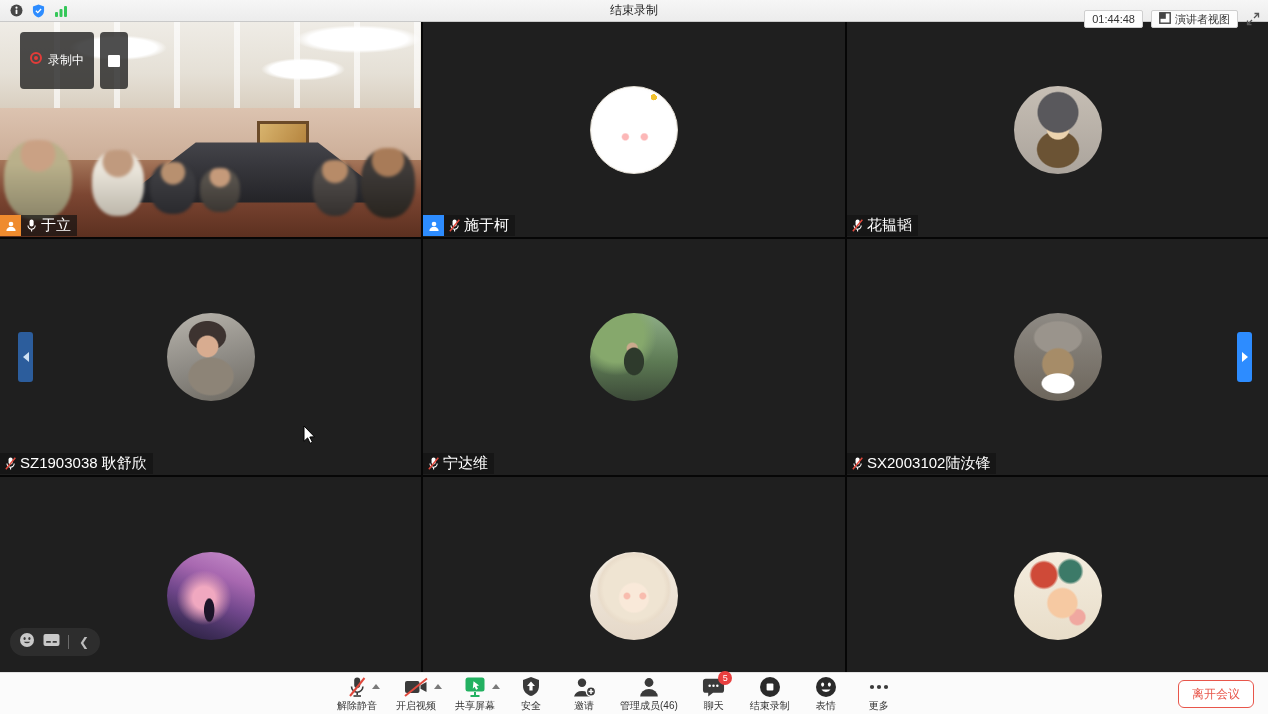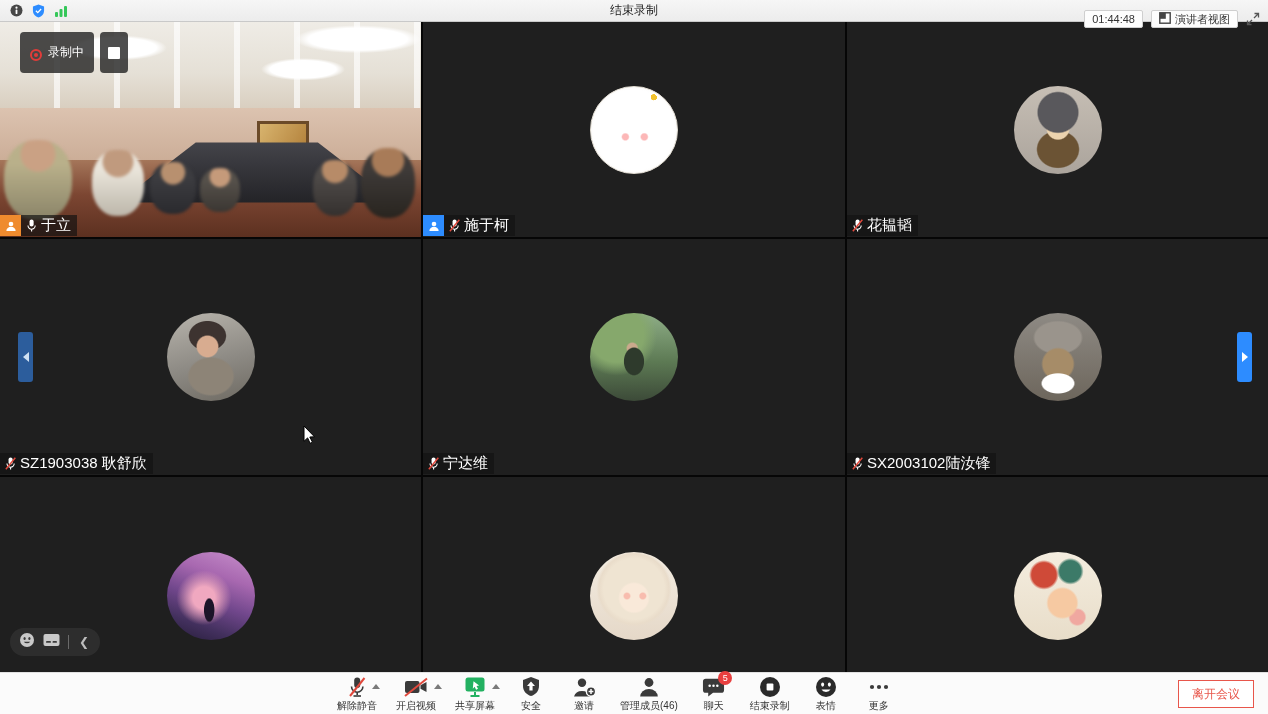--- a/index.html
+++ b/index.html
@@ -87,22 +87,22 @@
     background:linear-gradient(120deg,#d8b46e,#b5843e); border:3px solid #6b4a28; }
   .sc-floor { position:absolute; top:64%; left:0; right:0; bottom:0;
     background:linear-gradient(180deg,#a5765a 0%,#7c4632 45%,#5c3020 100%); }
   .sc-table { position:absolute; left:28%; right:6%; top:56%; height:28%;
     background:linear-gradient(180deg,#44444a 0%,#232327 100%);
     clip-path:polygon(28% 0, 72% 0, 100% 100%, 0 100%); }
   .blob { position:absolute; border-radius:45%; filter:blur(1.5px); }
 
   
   .rec-wrap { position:absolute; top:10px; left:20px; display:flex; gap:6px; z-index:5; }
-  .rec-pill { background:rgba(28,28,28,.78); border-radius:4px; display:flex; align-items:flex-end;
-    gap:6px; padding:12px 10px; color:#fff; font-size:12px; }
+  .rec-pill { background:rgba(28,28,28,.78); border-radius:4px; display:flex; align-items:flex-start;
+    gap:6px; padding:20px 10px; color:#fff; font-size:12px; }
   .rec-dot { width:12px; height:12px; border-radius:50%; border:2px solid #e23c39; position:relative; }
   .rec-dot::after { content:""; position:absolute; inset:2px; border-radius:50%; background:#e23c39; }
   .rec-stop { background:rgba(28,28,28,.78); border-radius:4px; width:28px; display:flex;
     align-items:center; justify-content:center; }
   .rec-stop i { display:block; width:12px; height:12px; background:#fff; border-radius:1px; }
 
   
   .label-row { position:absolute; left:0; bottom:1px; display:flex; align-items:stretch; height:21px; z-index:4; }
   .role-badge { width:21px; display:flex; align-items:center; justify-content:center; }
   .role-host { background:#ef8b2e; }
@@ -135,21 +135,21 @@
     justify-content:center; cursor:pointer; min-width:34px; }
   .tool-icon { height:22px; display:flex; align-items:center; justify-content:center; position:relative; }
   .tool-label { font-size:10px; color:#333; margin-top:1px; white-space:nowrap; }
   .caret { position:absolute; right:-13px; top:8px; width:0; height:0;
     border-left:4px solid transparent; border-right:4px solid transparent;
     border-bottom:5px solid #7a7a7a; cursor:pointer; }
   .chat-badge { position:absolute; top:-5px; right:-7px; min-width:14px; height:14px; border-radius:7px;
     background:#e83f3f; color:#fff; font-size:9px; display:flex; align-items:center;
     justify-content:center; padding:0 3px; }
   .leave-btn { position:absolute; right:14px; top:7px; height:28px; padding:0 13px;
-    background:#fff; border:1px solid #e8564b; border-radius:0; color:#e8564b;
+    background:#fff; border:1px solid #e8564b; border-radius:6px; color:#e8564b;
     font-size:12px; cursor:pointer; font-family:inherit; }
 
   
   .cursor { position:absolute; left:303px; top:425px; z-index:60; pointer-events:none; }
 </style>
 </head>
 <body>
 
 <div class="window">
 

